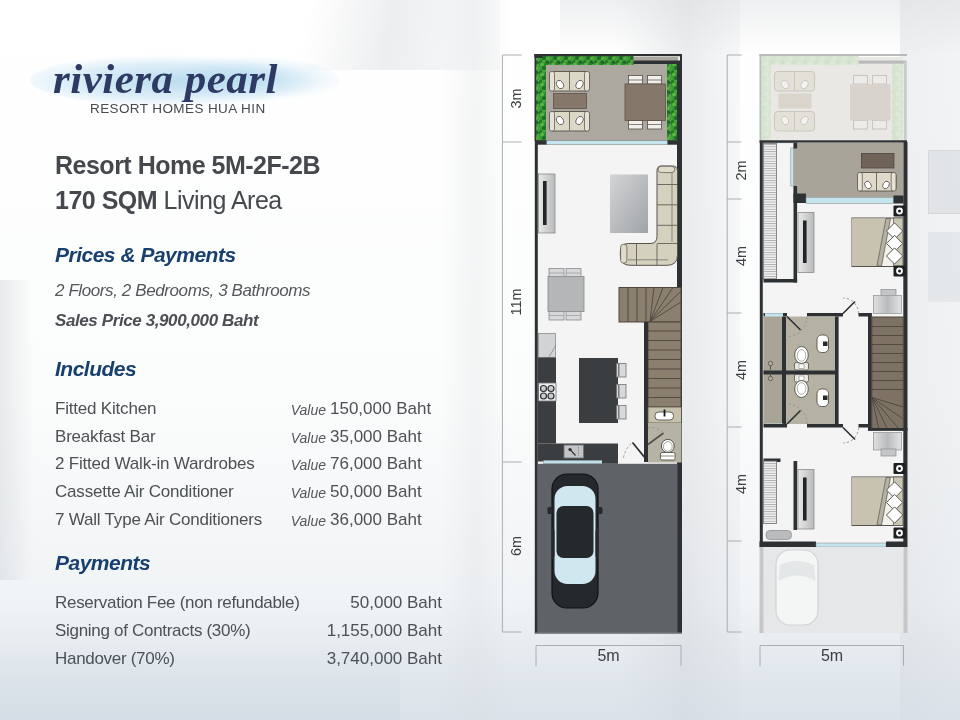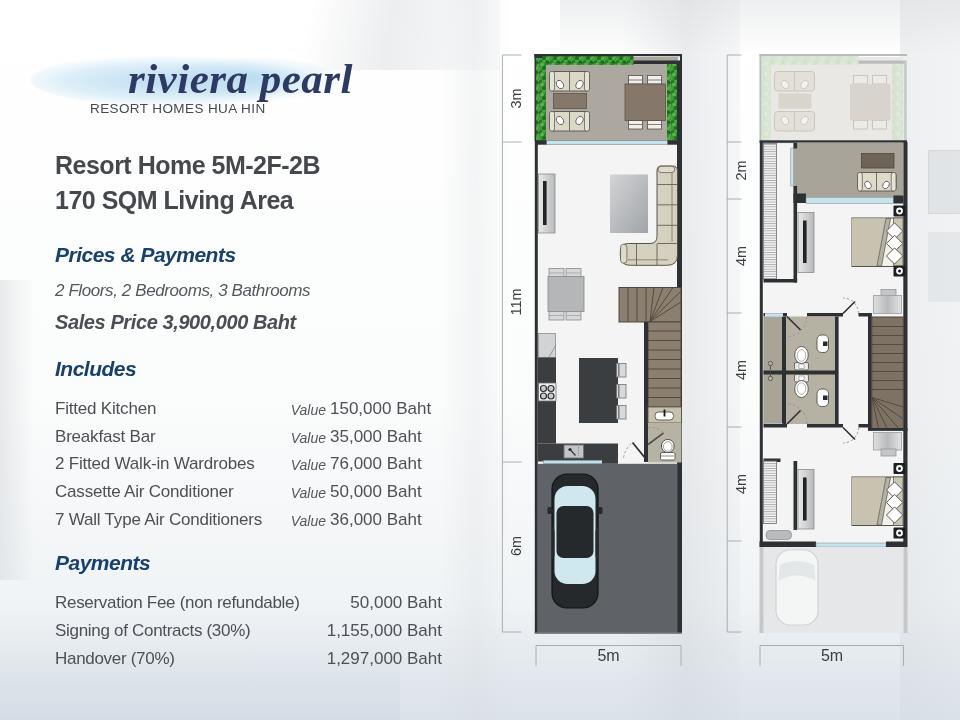--- a/index.html
+++ b/index.html
@@ -19,33 +19,33 @@
   <div class="abs" style="left:928px;top:150px;width:32px;height:62px;background:rgba(213,217,220,0.55);border:1px solid rgba(200,204,208,0.5);"></div>
   <div class="abs" style="left:928px;top:232px;width:32px;height:70px;background:rgba(216,220,223,0.45);"></div>
   <div class="abs" style="left:0;top:280px;width:34px;height:300px;background:linear-gradient(90deg,rgba(208,212,216,0.45),rgba(208,212,216,0));"></div>
   <div class="abs" style="left:0;top:600px;width:960px;height:120px;background:linear-gradient(180deg,rgba(222,228,233,0) 0%,rgba(210,219,228,0.6) 100%);"></div>
   <div class="abs" style="left:0;top:640px;width:400px;height:80px;background:linear-gradient(180deg,rgba(214,222,230,0) 0%,rgba(206,216,226,0.5) 100%);"></div>
   <div class="abs" style="left:440px;top:0;width:70px;height:720px;background:linear-gradient(90deg,rgba(215,218,221,0),rgba(215,218,221,0.25),rgba(215,218,221,0));"></div>
 
   <div class="abs" style="left:30px;top:53px;width:300px;height:54px;background:radial-gradient(ellipse 52% 48% at 45% 52%,rgba(147,200,230,0.6),rgba(168,212,238,0.4) 62%,rgba(190,222,242,0) 100%);border-radius:50%;"></div>
   <div class="abs" style="left:150px;top:57px;width:190px;height:48px;background:radial-gradient(ellipse 50% 48% at 55% 45%,rgba(158,207,234,0.5),rgba(190,222,242,0) 100%);border-radius:50%;"></div>
 
-  <div class="abs" style="left:53px;top:54px;width:300px;height:52px;font-family:'Liberation Serif',serif;font-style:italic;font-weight:bold;font-size:43px;color:#2d3a64;letter-spacing:0.5px;text-align:right;">riviera pearl</div>
+  <div class="abs" style="left:53px;top:54px;width:300px;height:52px;font-family:'Liberation Serif',serif;font-style:italic;font-weight:bold;font-size:43px;color:#2d3a64;letter-spacing:0.5px;">riviera pearl</div>
 
   <div class="abs" style="left:90px;top:101px;width:260px;font-size:13.5px;letter-spacing:0.4px;color:#46494e;">RESORT HOMES HUA HIN</div>
 
   <div class="abs" style="left:55px;top:151px;font-size:25px;letter-spacing:-0.5px;font-weight:bold;color:#45494e;">Resort Home 5M-2F-2B</div>
 
-  <div class="abs" style="left:55px;top:186px;font-size:25px;letter-spacing:-0.5px;color:#45494e;font-weight:bold;"><b>170 SQM</b> Living Area</div>
+  <div class="abs" style="left:55px;top:186px;font-size:25px;letter-spacing:-0.5px;color:#45494e;"><b>170 SQM</b> Living Area</div>
 
   <div class="abs" style="left:55px;top:243px;font-size:21px;letter-spacing:-0.5px;font-style:italic;font-weight:bold;color:#18406f;">Prices &amp; Payments</div>
 
   <div class="abs" style="left:55px;top:281px;font-size:17px;letter-spacing:-0.4px;font-style:italic;color:#53585c;">2 Floors, 2 Bedrooms, 3 Bathrooms</div>
 
-  <div class="abs" style="left:55px;top:311px;font-size:20px;letter-spacing:-0.4px;font-style:italic;font-weight:bold;color:#4a4f53;">Sales Price 3,900,000 Baht</div>
+  <div class="abs" style="left:55px;top:311px;font-size:17px;letter-spacing:-0.4px;font-style:italic;font-weight:bold;color:#4a4f53;">Sales Price 3,900,000 Baht</div>
 
   <div class="abs" style="left:55px;top:357px;font-size:21px;letter-spacing:-0.5px;font-style:italic;font-weight:bold;color:#18406f;">Includes</div>
 
   <div class="abs" style="left:55px;top:395px;width:392px;font-size:17px;letter-spacing:-0.2px;color:#4c5155;line-height:27.7px;">
     <div>Fitted Kitchen</div>
       <div>Breakfast Bar</div>
       <div>2 Fitted Walk-in Wardrobes</div>
       <div>Cassette Air Conditioner</div>
       <div>7 Wall Type Air Conditioners</div>
   </div>
@@ -70,21 +70,21 @@
 
   <div class="abs" style="left:55px;top:589px;width:300px;font-size:17px;letter-spacing:-0.3px;color:#4c5155;line-height:28px;">
     <div>Reservation Fee (non refundable)</div>
       <div>Signing of Contracts (30%)</div>
       <div>Handover (70%)</div>
   </div>
 
   <div class="abs" style="left:320px;top:589px;width:122px;font-size:17px;color:#4c5155;line-height:28px;text-align:right;">
     <div>50,000 Baht</div>
       <div>1,155,000 Baht</div>
-      <div>1,297,000 Baht</div>
+      <div>3,740,000 Baht</div>
   </div>
 
   <svg class="abs" style="left:0;top:0;" width="960" height="720" viewBox="0 0 960 720">
     <defs>
       <pattern id="hedge" width="11" height="10" patternUnits="userSpaceOnUse">
         <rect width="11" height="10" fill="#34912f"></rect>
         <circle cx="1.5" cy="2" r="2" fill="#27772a"></circle>
         <circle cx="5" cy="1" r="1.8" fill="#4aa83c"></circle>
         <circle cx="8.5" cy="2.5" r="2.1" fill="#1e6823"></circle>
         <circle cx="3" cy="4.5" r="1.9" fill="#57b843"></circle>

